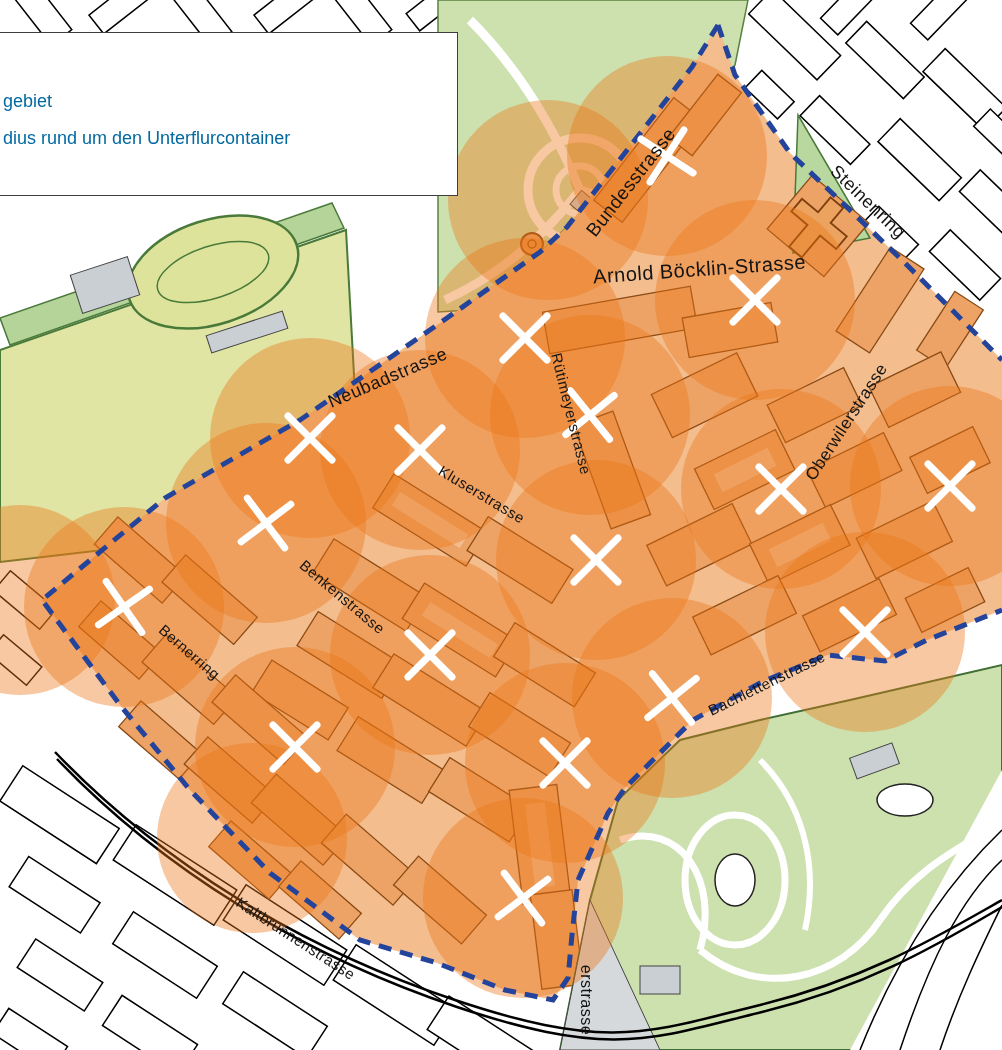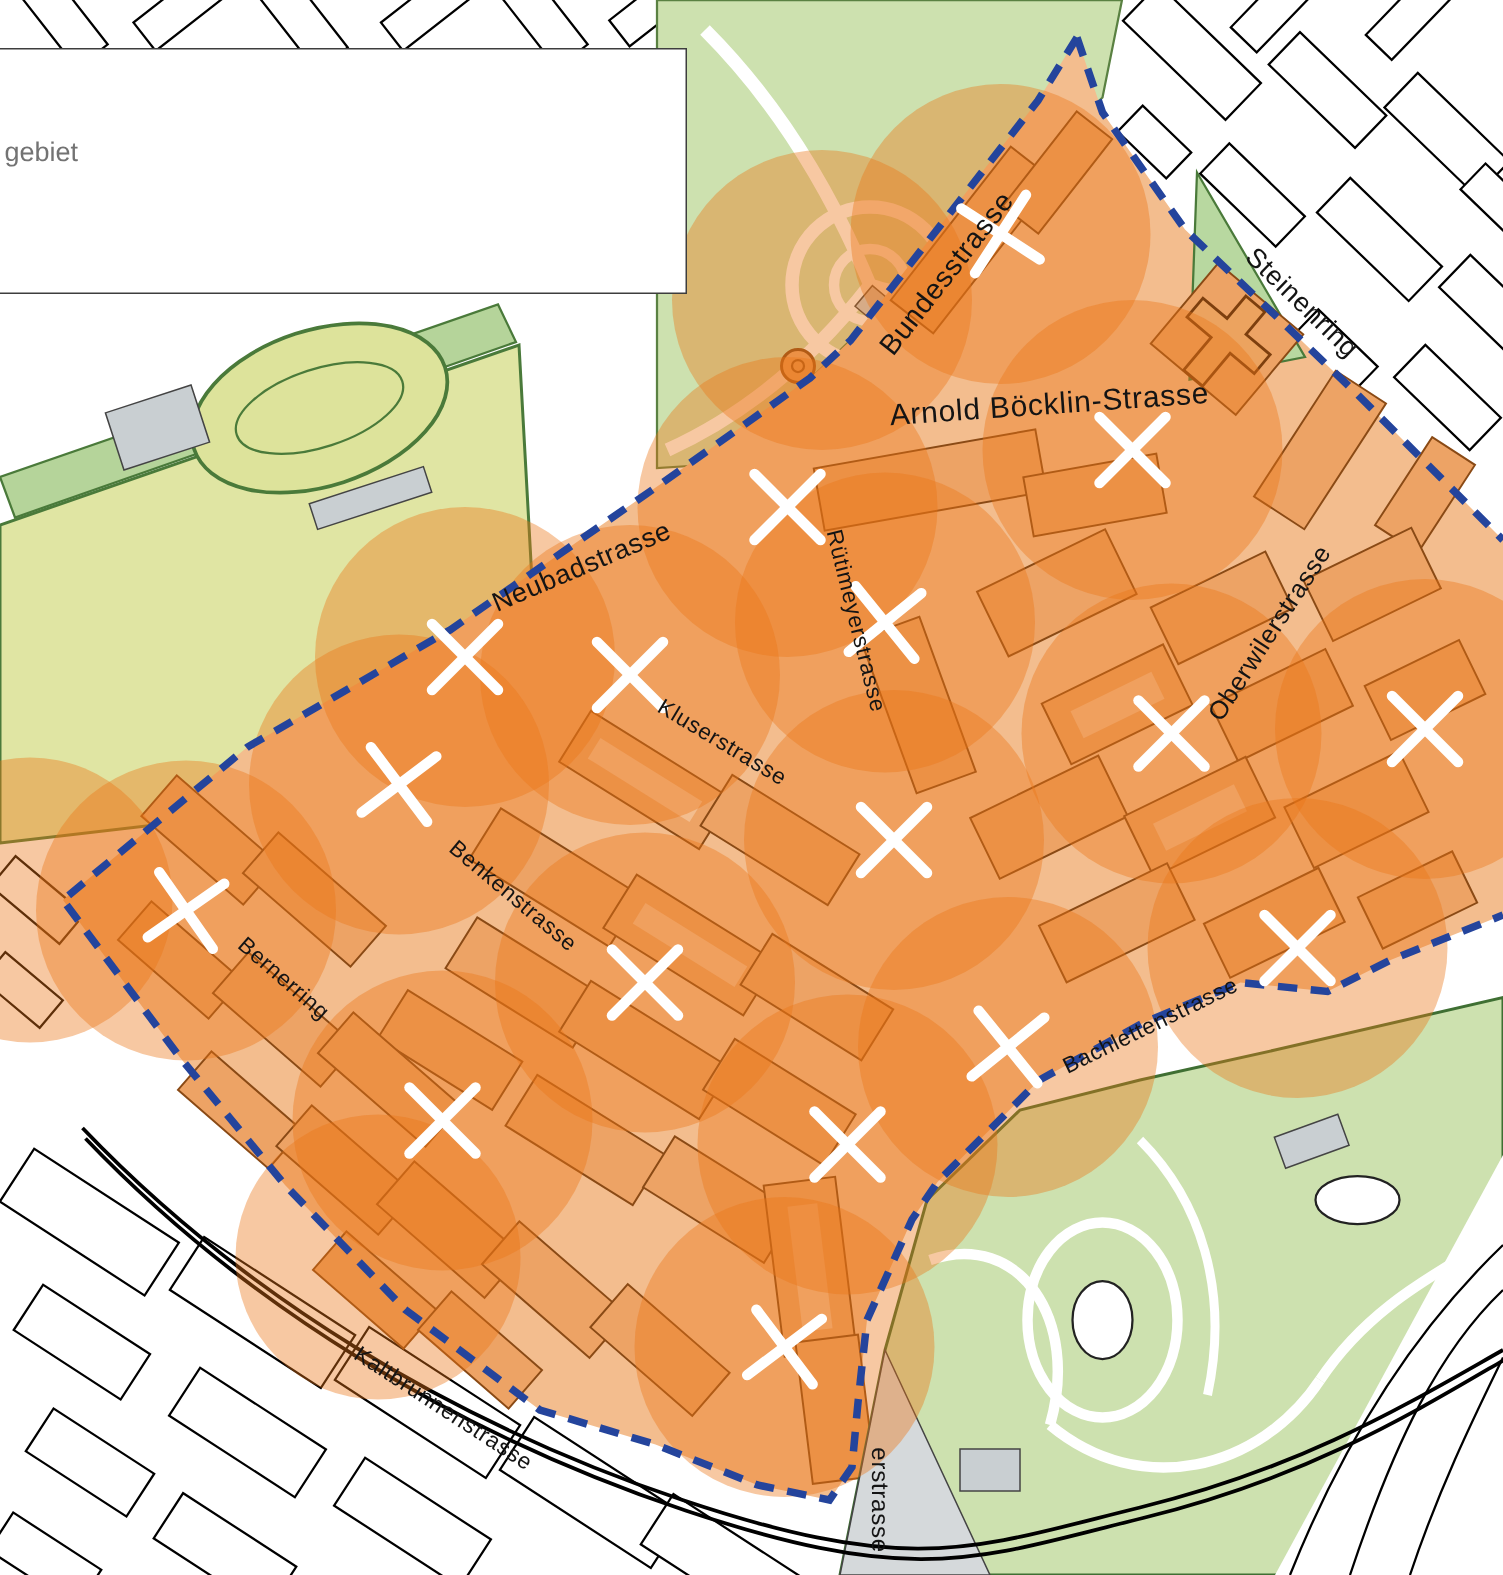--- a/index.html
+++ b/index.html
@@ -1,21 +1,21 @@
 <!DOCTYPE html>
 <html><head>
 <meta charset="utf-8">
 <style>
   html,body{margin:0;padding:0;background:#fff;}
   .stage{position:relative;width:1002px;height:1050px;overflow:hidden;background:#fff;
          font-family:"Liberation Sans", sans-serif;}
   .stage svg{position:absolute;left:0;top:0;}
   .legend{position:absolute;left:-26px;top:32px;width:484px;height:164px;background:#fff;
           border:1px solid #3d3d3d;box-sizing:border-box;padding:50px 0 0 28px;z-index:5;}
-  .legend .row{height:37px;line-height:37px;font-size:18px;color:#737373;white-space:nowrap;}
+  .legend .row{height:37px;line-height:37px;font-size:18px;color:#0369a1;white-space:nowrap;}
   .blg{fill:#fff;stroke:#000;stroke-width:1.5;}
   .bld{fill:#eda365;stroke:#8a4a15;stroke-width:1.3;}
   .inb{fill:#f3bd8e;stroke:none;}
   .gray{fill:#c9cfd2;stroke:#444;stroke-width:1;}
   .street-label{fill:#141414;letter-spacing:.5px;}
 </style>
 </head>
 <body>
 
 <div class="stage">
@@ -283,14 +283,15 @@
         <text transform="translate(339 601) rotate(40)" font-size="15" text-anchor="middle" class="street-label" font-family="&quot;Liberation Sans&quot;, sans-serif">Benkenstrasse</text>
         <text transform="translate(186 656) rotate(41)" font-size="15" text-anchor="middle" class="street-label" font-family="&quot;Liberation Sans&quot;, sans-serif">Bernerring</text>
         <text transform="translate(769 688) rotate(-26)" font-size="15" text-anchor="middle" class="street-label" font-family="&quot;Liberation Sans&quot;, sans-serif">Bachlettenstrasse</text>
         <text transform="translate(293 943) rotate(33)" font-size="15" text-anchor="middle" class="street-label" font-family="&quot;Liberation Sans&quot;, sans-serif">Kaltbrunnenstrasse</text>
         <text transform="translate(581 1000) rotate(90)" font-size="16" text-anchor="middle" class="street-label" font-family="&quot;Liberation Sans&quot;, sans-serif">erstrasse</text>
       </g>
 </svg>
 
 <div class="legend">
   <div class="row">gebiet</div>
+  <div class="row">dius rund um den Unterflurcontainer</div>
 </div>
 </div>
 
 </body></html>

